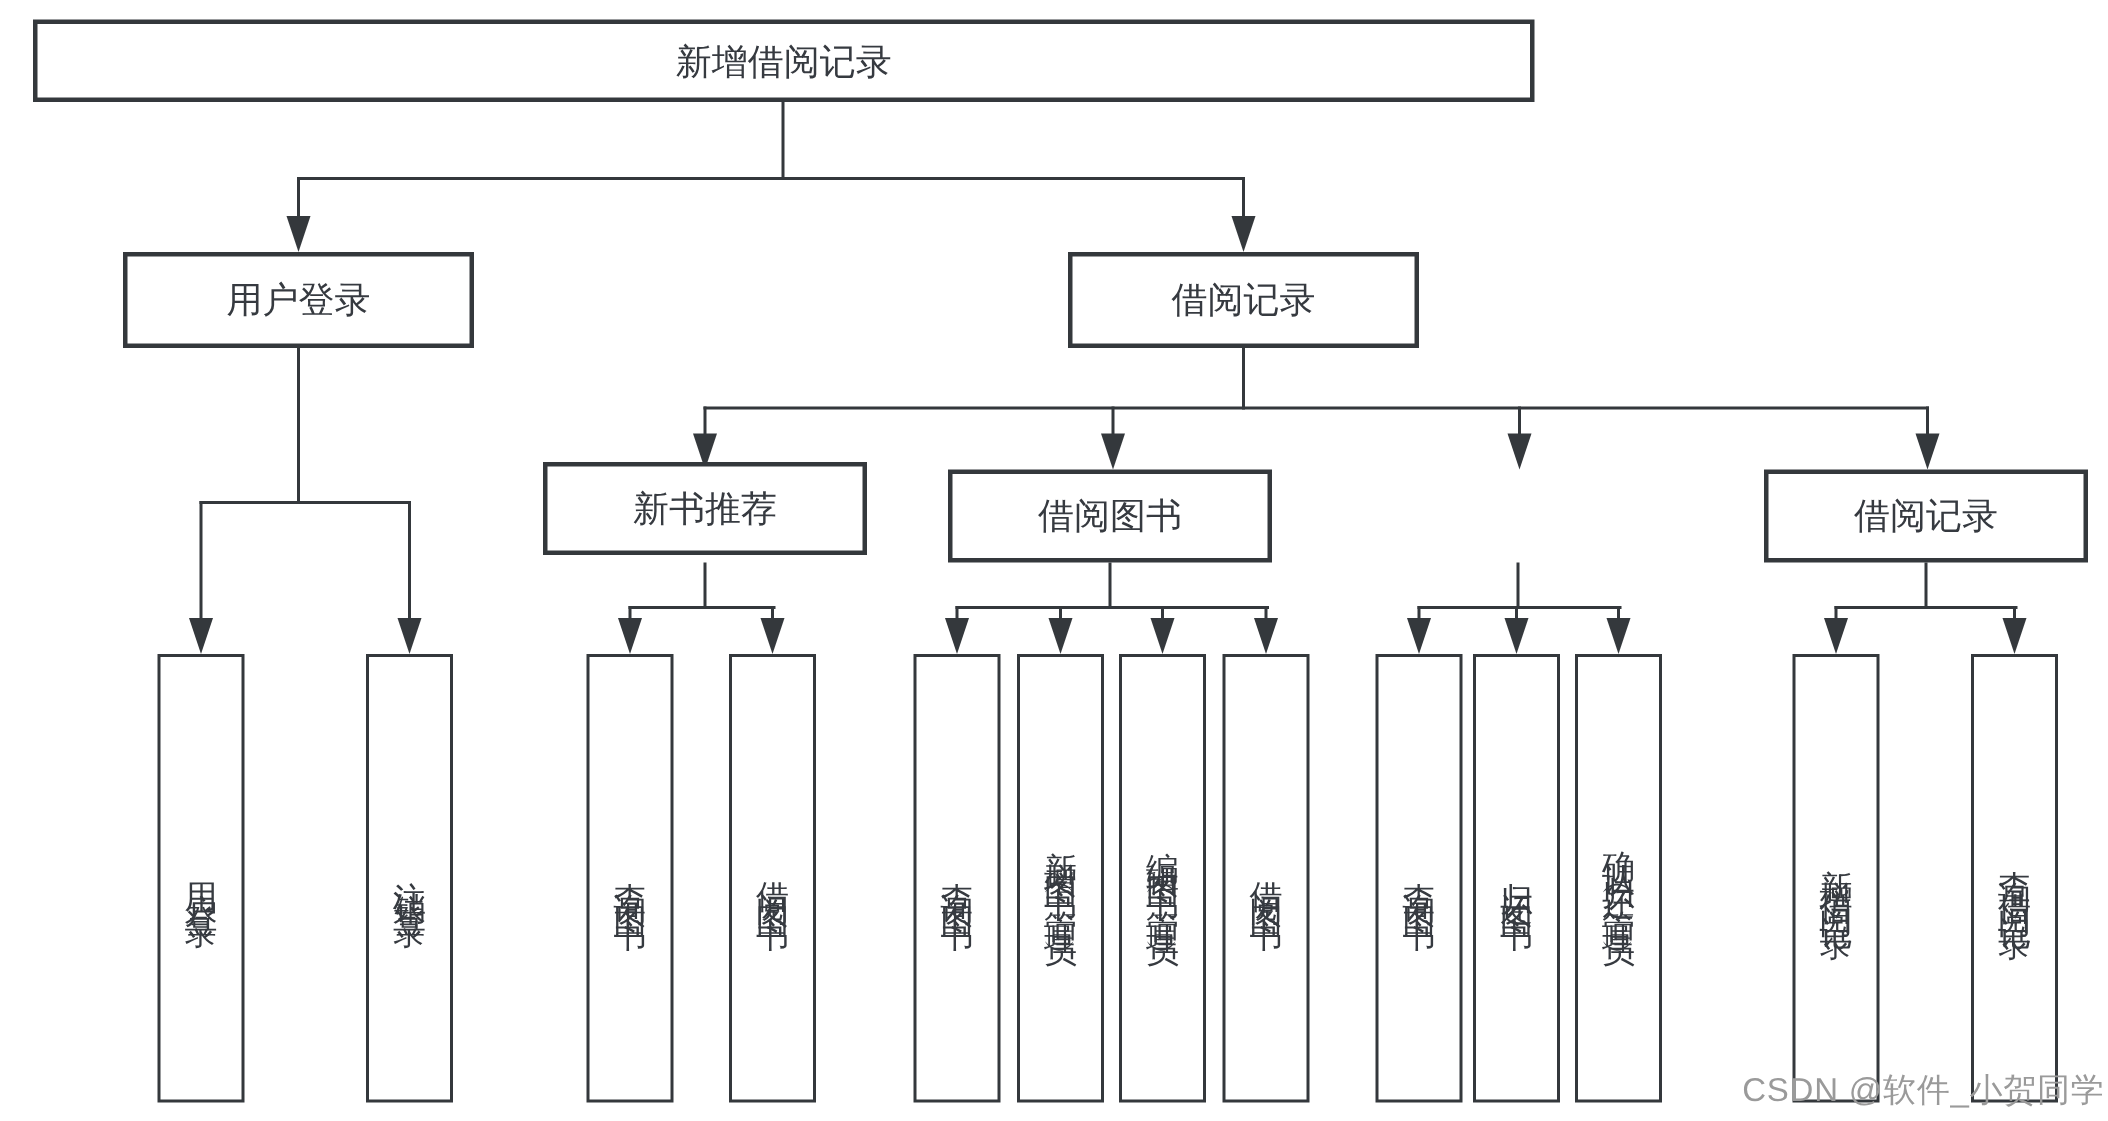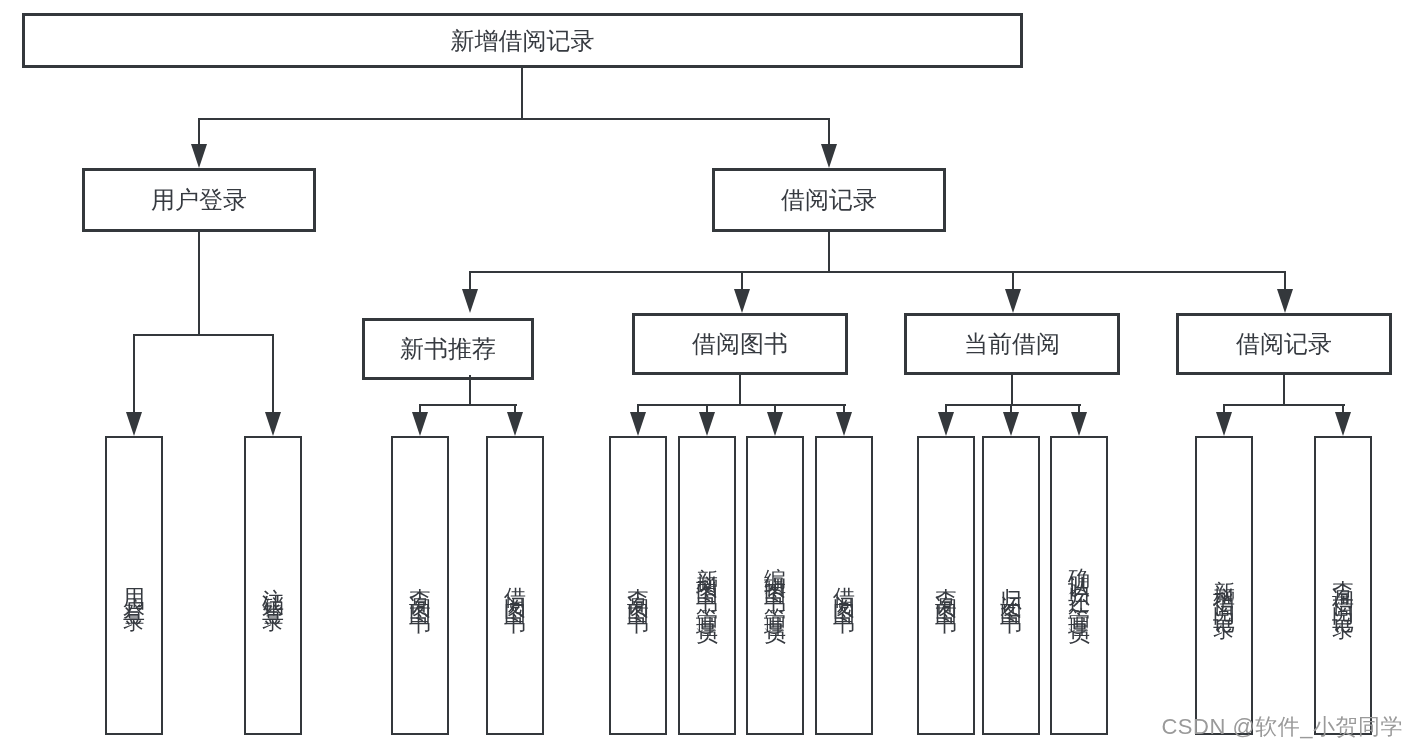--- a/index.html
+++ b/index.html
@@ -77,28 +77,25 @@
   <div class="hl" style="left:469px;top:271px;width:817px"></div>
   <div class="vl" style="left:469px;top:271px;height:20px"></div>
   <div class="ar" style="left:462px;top:289px"></div>
   <div class="vl" style="left:741px;top:271px;height:20px"></div>
   <div class="ar" style="left:734px;top:289px"></div>
   <div class="vl" style="left:1012px;top:271px;height:20px"></div>
   <div class="ar" style="left:1005px;top:289px"></div>
   <div class="vl" style="left:1284px;top:271px;height:20px"></div>
   <div class="ar" style="left:1277px;top:289px"></div>
 
-  <div class="box" style="left:362px;top:318px;width:172px;height:62px">
+  <div class="box" style="left:362px;top:308px;width:216px;height:62px">
     <span>新书推荐</span>
   </div>
   <div class="box" style="left:632px;top:313px;width:216px;height:62px">
     <span>借阅图书</span>
-  </div>
-  <div class="box" style="left:904px;top:313px;width:216px;height:62px">
-    <span>当前借阅</span>
   </div>
   <div class="box" style="left:1176px;top:313px;width:216px;height:62px">
     <span>借阅记录</span>
   </div>
 
   <div class="vl" style="left:469px;top:375px;height:31px"></div>
   <div class="hl" style="left:419px;top:404px;width:98px"></div>
   <div class="vl" style="left:419px;top:404px;height:10px"></div>
   <div class="ar" style="left:412px;top:412px"></div>
   <div class="vl" style="left:514px;top:404px;height:10px"></div>

